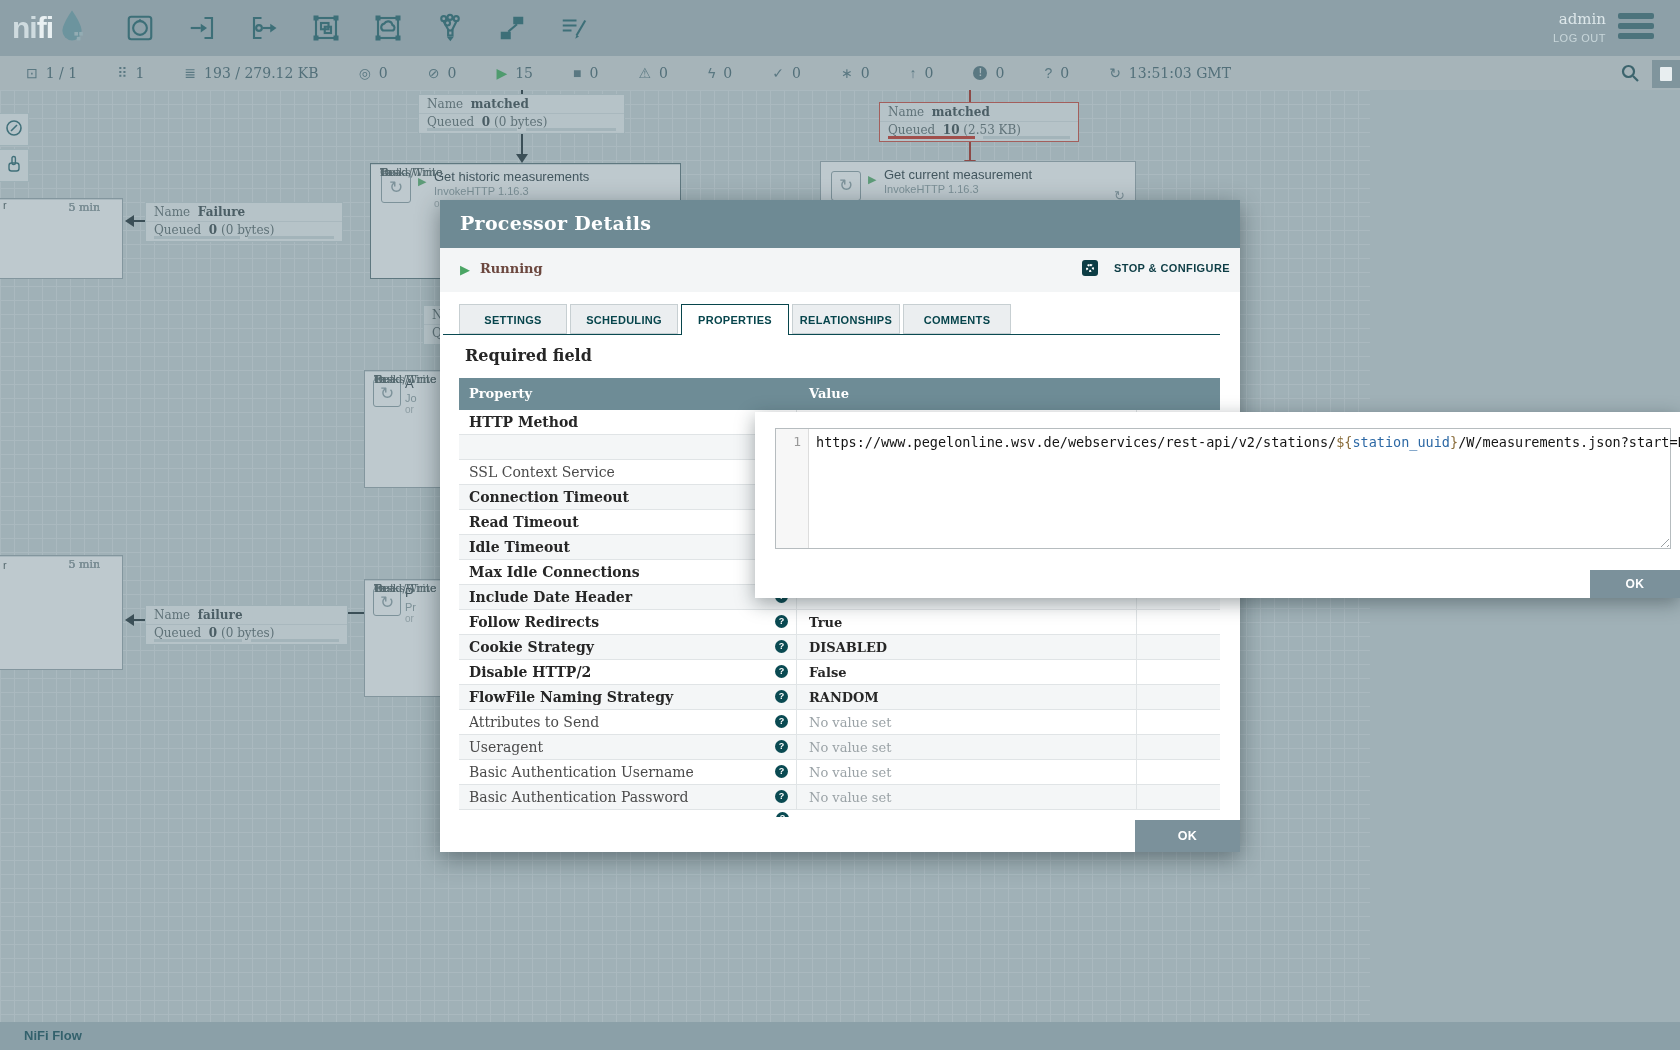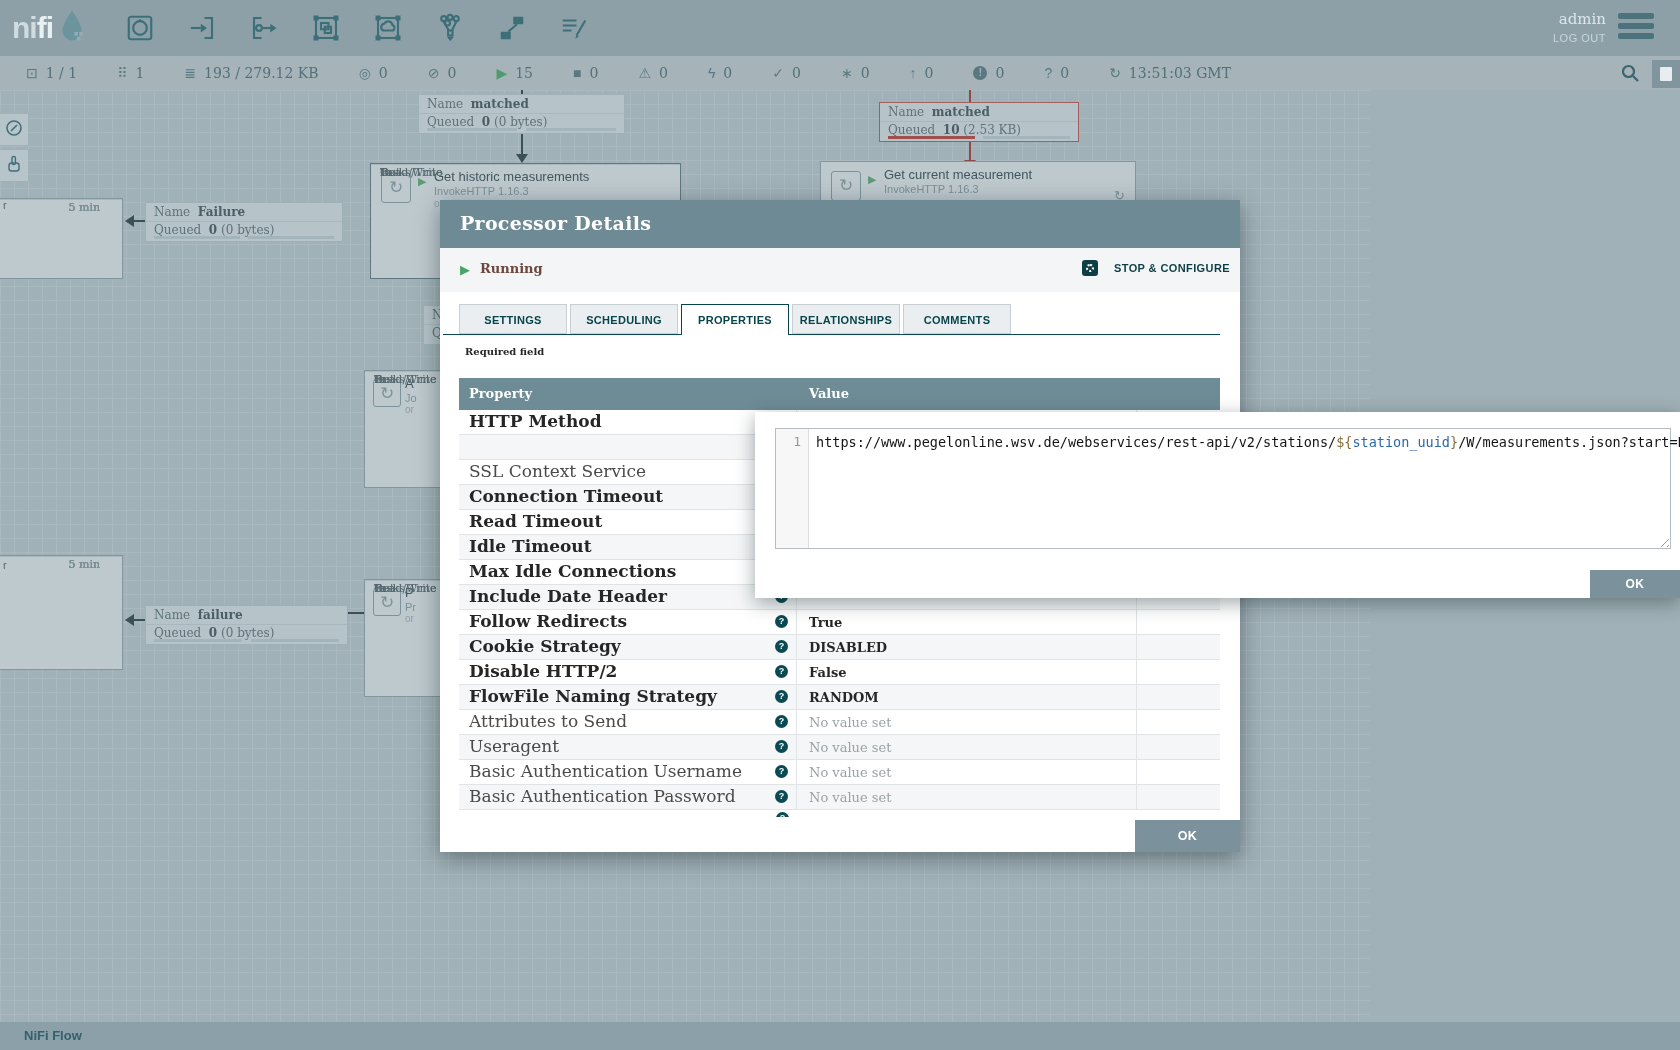--- a/index.html
+++ b/index.html
@@ -96,34 +96,34 @@
   #gear-box{width:16px;height:16px;background:#0d3d45;border-radius:3px;position:relative;}
   #gear-box::before{content:"";position:absolute;left:4px;top:4px;width:8px;height:8px;
     border:2px dotted #fff;border-radius:50%;box-sizing:border-box;}
   #tabs-wrap{position:absolute;left:3px;top:104px;width:777px;height:31px;}
   #tabs-wrap::after{content:"";position:absolute;left:0;right:0;bottom:0;height:1px;background:#0a4a52;}
   #tabs{position:absolute;left:16px;top:0;display:flex;gap:3px;height:31px;}
   .tab{width:108px;height:30px;line-height:30px;text-align:center;background:#ebeef0;
     border:1px solid #c7cfd2;box-sizing:border-box;color:#07454c;font-size:11px;font-weight:700;
     letter-spacing:.3px;}
   .tab.active{background:#fff;border:1px solid #07454c;border-bottom:none;height:31px;z-index:2;position:relative;}
-  #required-note{position:absolute;left:25px;top:146px;font-size:10px;font-weight:700;
+  #required-note{position:absolute;left:25px;top:146px;font-size:16px;font-weight:700;
     color:#262626;font-family:"DejaVu Serif",serif;}
   #ptable{position:absolute;left:19px;top:178px;width:761px;}
   #ptable-head{height:32px;background:#6e8c96;display:flex;color:#fff;
     font-family:"DejaVu Serif",serif;font-size:13px;font-weight:700;line-height:32px;}
   #col-prop{width:338px;padding-left:10px;box-sizing:border-box;}
   #col-val{padding-left:12px;}
   .prow{display:flex;height:24px;border-bottom:1px solid #e0e4e6;background:#fff;}
   .prow:nth-child(even){background:#f4f6f7;}
   .pcell{box-sizing:border-box;height:24px;line-height:23px;}
   .pcell.prop{width:338px;border-right:1px solid #e0e4e6;padding-left:10px;position:relative;}
   .pcell.val{width:340px;border-right:1px solid #e0e4e6;padding-left:12px;}
   .pcell.extra{flex:1;}
-  .pname{font-family:"DejaVu Serif",serif;font-size:17px;color:#4a4a4a;}
+  .pname{font-family:"DejaVu Serif",serif;font-size:14px;color:#4a4a4a;}
   .pname.required{font-weight:700;color:#262626;}
   .help{position:absolute;right:8px;top:5px;width:13px;height:13px;border-radius:50%;
     background:#0a4a52;color:#fff;font-size:9px;font-weight:700;line-height:13px;text-align:center;}
   .pval{font-family:"DejaVu Serif",serif;font-size:13px;font-weight:700;color:#262626;}
   .pval.empty{font-weight:400;color:#9aa2a6;}
   .prow-partial{height:7px;overflow:hidden;position:relative;background:#fff;}
   .prow-partial .help{top:2px;right:0;left:317px;}
   #dlg-ok{position:absolute;left:695px;top:620px;width:105px;height:32px;background:#7b919b;
     color:#fff;font-size:12.5px;font-weight:700;line-height:32px;text-align:center;letter-spacing:.4px;}
 

